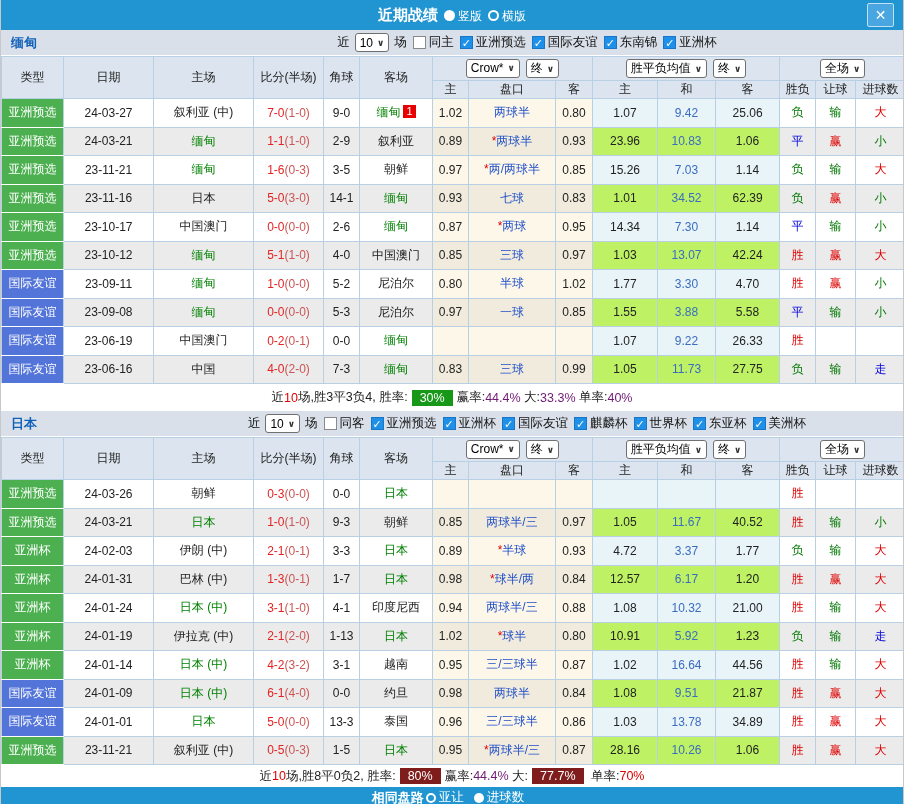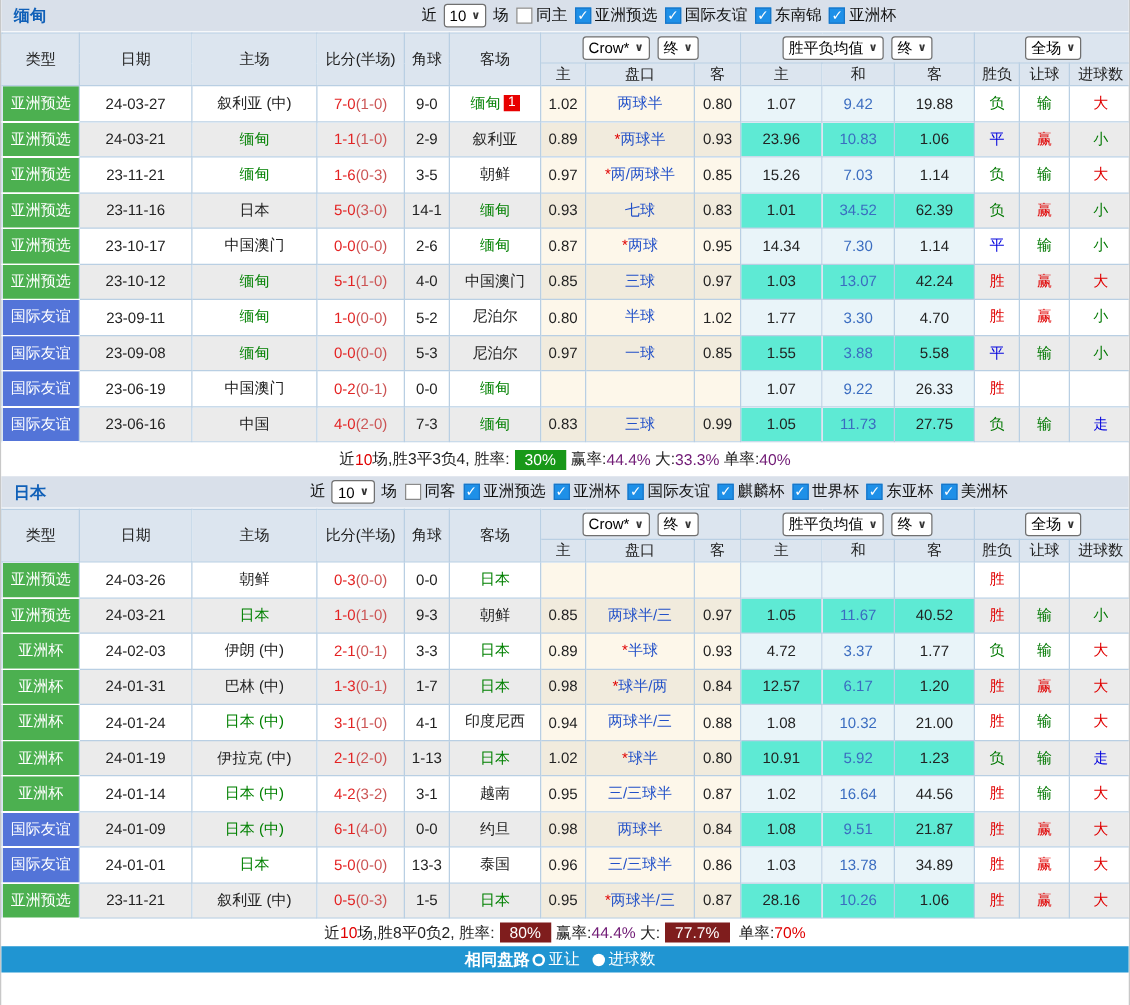--- a/index.html
+++ b/index.html
@@ -46,21 +46,21 @@
   th, td { border: 1px solid #b9cfe3; text-align: center; font-weight: normal;
     font-size: 12px; padding: 0; overflow: hidden; white-space: nowrap; }
   thead th { background: #dce5ef; color: #222; }
   thead tr.sel-row th { height: 24px; }
   thead tr.lbl-row th { height: 17px; }
   tbody tr { height: 28.5px; }
   tbody tr.alt td { background: #ebebeb; }
   td.cream { background: #fdf7ea; }
   tr.alt td.cream { background: #f1ebdd; }
   td.lblue { background: #e9f4f9; }
-  tr.alt td.lblue { background: #5eead4; }
+  tr.alt td.lblue { background: #bef264; }
   td.type-g { background: #4cb050 !important; color: #fff; border-color: #fff #b9cfe3; }
   td.type-b { background: #5374d8 !important; color: #fff; border-color: #fff #b9cfe3; }
   .t-green { color: #008000; }
   .score { color: #e42222; }
   .half { color: #cc5555; }
   .hcap { color: #2150c8; }
   .star { color: #e00000; }
   .midblue { color: #3a6cc0; }
   .res-red { color: #e00000; }
   .res-green { color: #007800; }
@@ -83,20 +83,26 @@
   .bottombar { height: 21px; background: #2095d2; display: flex;
     align-items: center; justify-content: center; }
   .bb-title { color: #fff; font-weight: bold; font-size: 13px; }
   .bottombar .radio { width: 10px; height: 10px; margin: 0 3px 0 2px; }
   .bb-label { color: #fff; font-size: 12.5px; margin-right: 8px; }
 </style>
 </head>
 <body>
 
 <div class="app">
+  <div class="titlebar">
+    <div>
+      <span class="title">近期战绩</span><span class="radio sel"></span><span class="radio-label">竖版</span><span class="radio unsel"></span><span class="radio-label">横版</span>
+    </div>
+    <div class="close-btn">✕</div>
+  </div>
 
   <div id="sections">
       <div class="section first">
         <div class="sec-header">
           <span class="team-name">缅甸</span>
           <div class="filters">
             <span class="flabel">近</span>
             <span class="selbox">
               <span class="seltext">10</span>
               <span class="caret">∨</span>
@@ -177,21 +183,21 @@
               <td>24-03-27</td>
               <td>叙利亚 (中)</td>
               <td><span class="score">7-0</span><span class="half">(1-0)</span></td>
               <td>9-0</td>
               <td class="t-green"><span>缅甸</span><span class="card-badge">1</span></td>
               <td class="cream">1.02</td>
               <td class="cream"><span class="hcap">两球半</span></td>
               <td class="cream">0.80</td>
               <td class="lblue">1.07</td>
               <td class="lblue midblue">9.42</td>
-              <td class="lblue">19.88</td>
+              <td class="lblue">25.06</td>
               <td class="res-green">负</td>
               <td class="res-green">输</td>
               <td class="res-red">大</td>
             </tr>
             <tr class="alt">
               <td class="type-g">亚洲预选</td>
               <td>24-03-21</td>
               <td class="t-green">缅甸</td>
               <td><span class="score">1-1</span><span class="half">(1-0)</span></td>
               <td>2-9</td>

